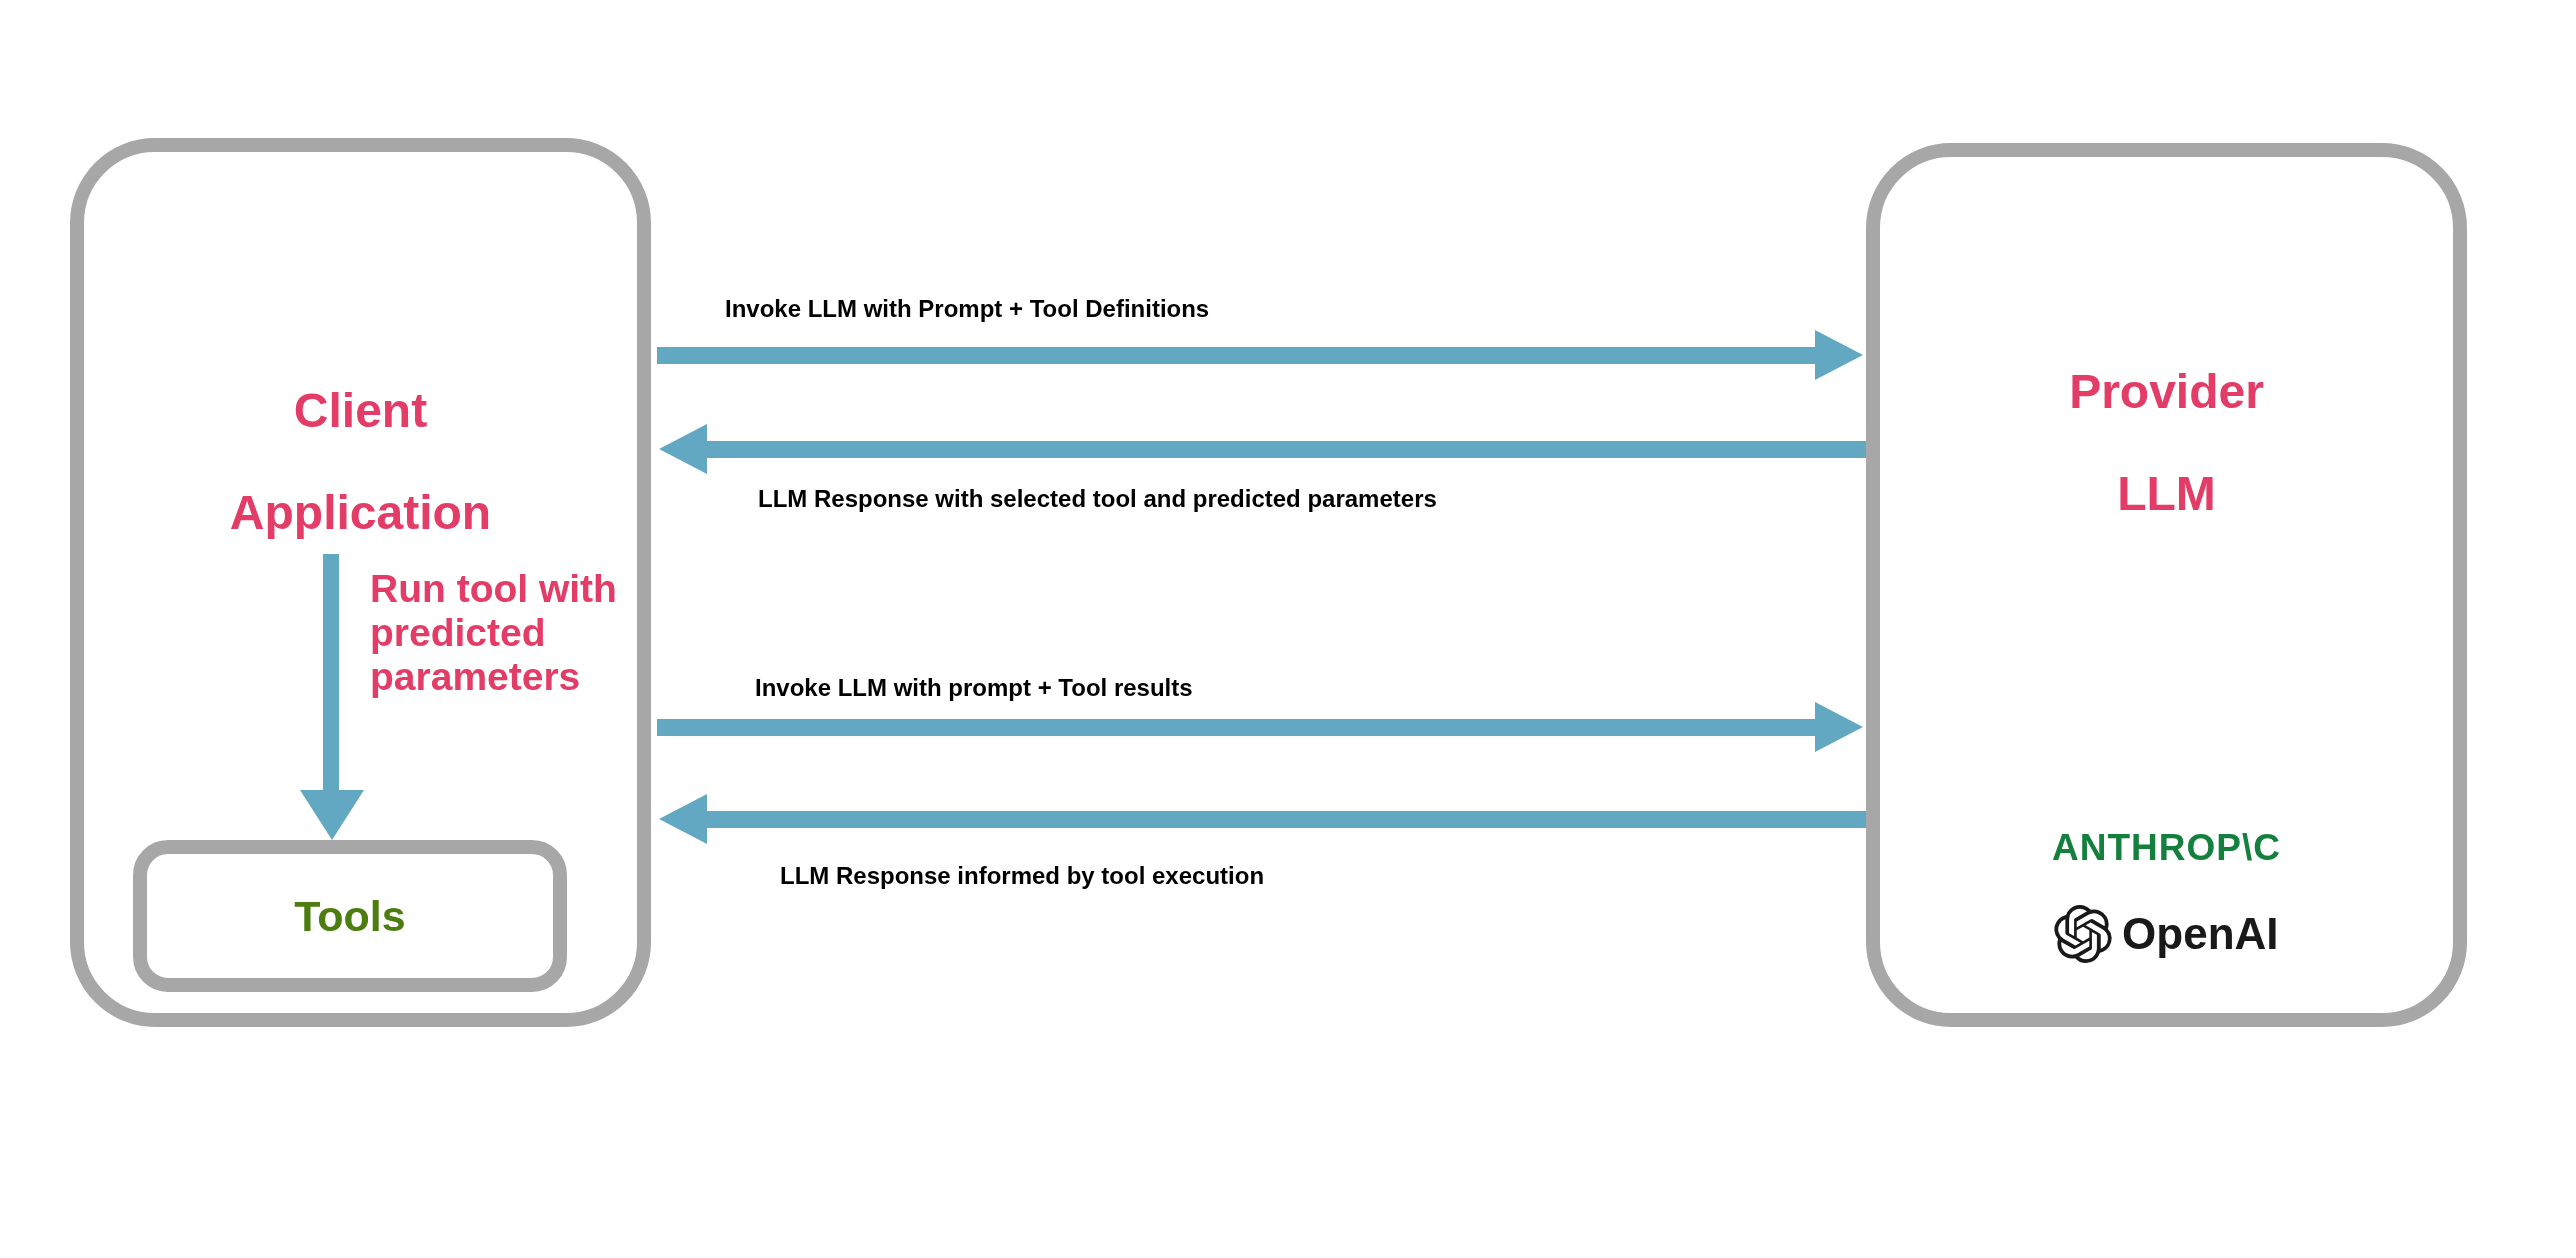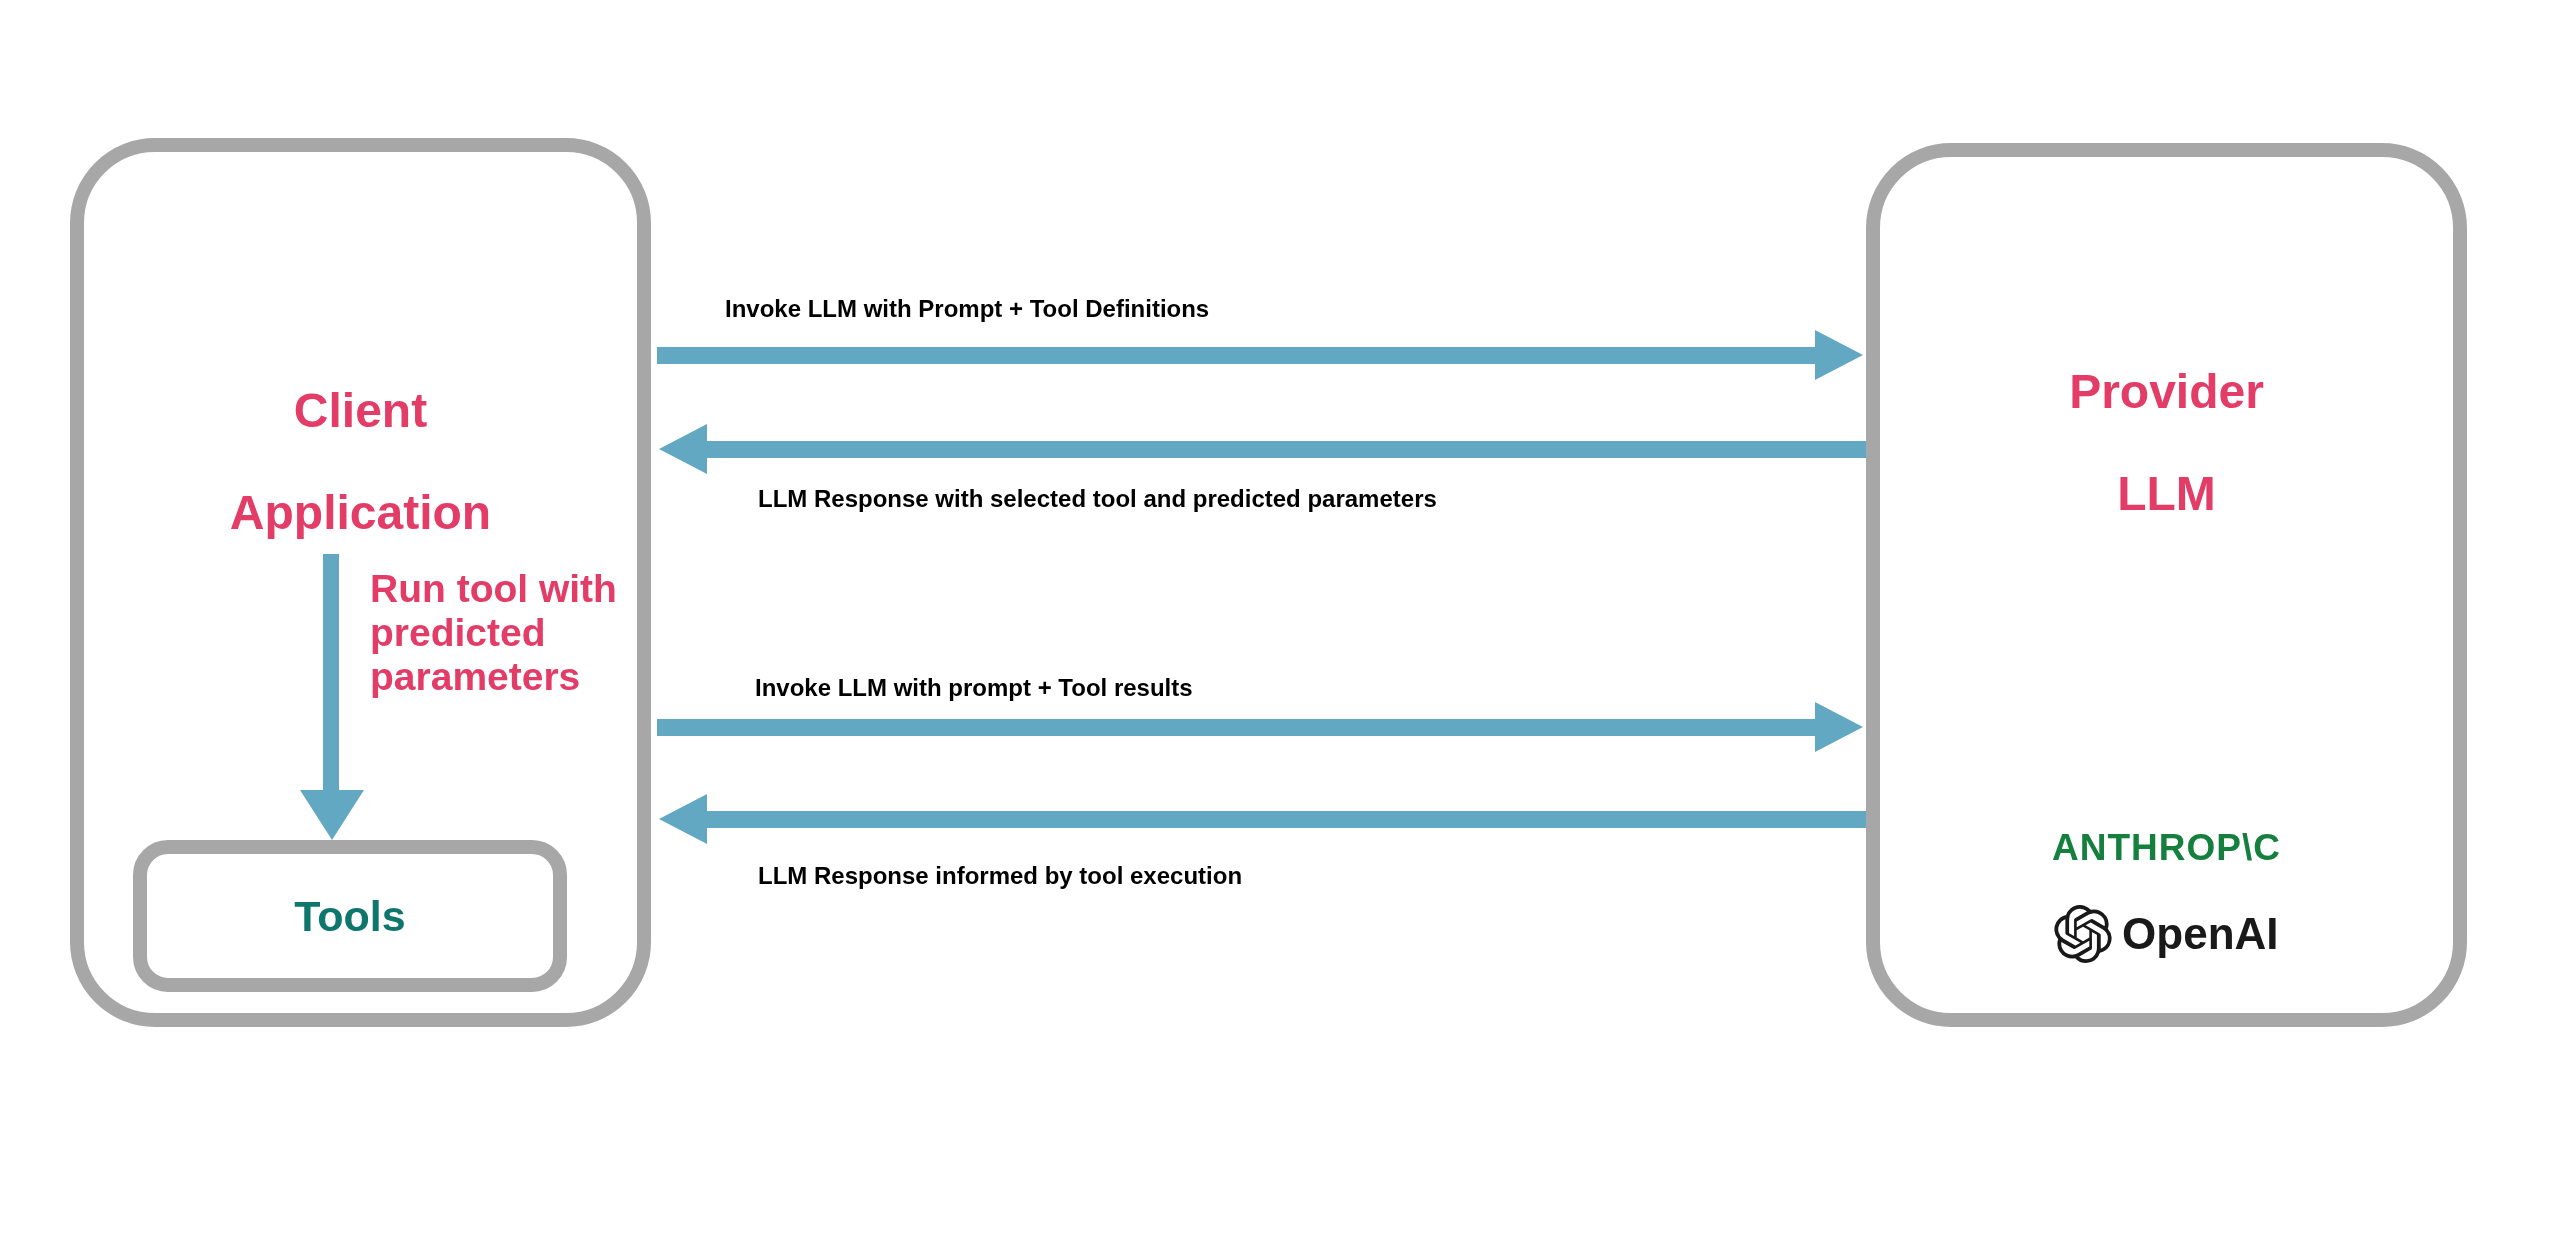--- a/index.html
+++ b/index.html
@@ -34,21 +34,21 @@
   .tools-box{
     position:absolute;
     left:49px;top:688px;width:434px;height:152px;
     box-sizing:border-box;
     border:14.5px solid #a7a7a7;
     border-radius:35px;
     background:#ffffff;
     display:flex;align-items:center;justify-content:center;
   }
   .tools-label{
-    color:#0f766e;font-weight:bold;font-size:43px;
+    color:#4d7c0f;font-weight:bold;font-size:43px;
   }
   
   .anthropic-logo{
     position:absolute;left:0;right:0;top:667px;
     text-align:center;
     color:#15803d;
     font-weight:bold;
     font-size:37px;
     letter-spacing:1px;
     line-height:48px;
@@ -98,21 +98,21 @@
     position:absolute;
     color:#000000;
     font-weight:bold;
     font-size:24px;
     line-height:45px;
     white-space:nowrap;
   }
   .flow-label-0{left:725px;top:286px;}
   .flow-label-1{left:758px;top:476px;}
   .flow-label-2{left:731px;top:665px;margin-left:24px;}
-  .flow-label-3{left:758px;top:853px;text-align:center;}
+  .flow-label-3{left:780px;top:853px;text-align:center;}
   .run-tool-label{
     position:absolute;left:370px;top:567px;
     color:#e23c67;
     font-weight:bold;
     font-size:39px;
     line-height:44px;
     white-space:pre-line;
   }
 </style>
 </head>

